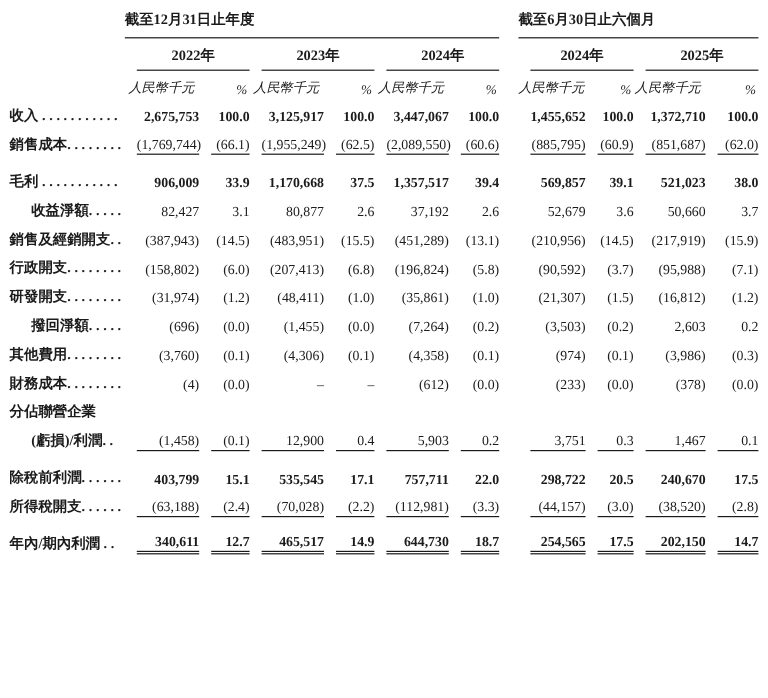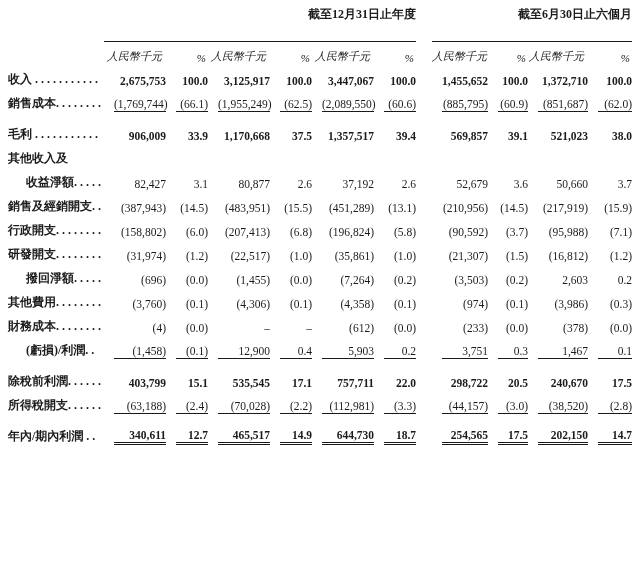--- a/index.html
+++ b/index.html
@@ -8,22 +8,22 @@
     font-family:"Liberation Serif","DejaVu Serif",serif;
     color:#1b1b1b;
   }
   .wrap { padding:6px 0 0 6px; }
   table { border-collapse:collapse; table-layout:fixed; width:626px; }
   td { padding:0; vertical-align:bottom; }
 
   
   .r-group td { height:26px; }
   .grp {
-    text-align:right; font-weight:700; font-size:12px; white-space:nowrap;
-    border-bottom:1.5px solid #1a1a1a; padding-bottom:18px;
+    text-align:left; font-weight:700; font-size:12px; white-space:nowrap;
+    border-bottom:1.5px solid #1a1a1a; padding-bottom:6px;
   }
   .r-years td { height:27px; }
   .yr {
     text-align:center; font-weight:700; font-size:12px; margin-left:10px;
     border-bottom:1px solid #1a1a1a; padding-bottom:3px;
   }
   .r-units td { height:22px; }
   .unit { font-style:italic; font-size:11px; text-align:right; padding-right:4px; white-space:nowrap; }
   .pcth { font-style:italic; font-size:11px; text-align:right; padding-right:2px; }
   .unaud { font-style:italic; font-size:11px; text-align:center; white-space:nowrap; }
@@ -68,20 +68,39 @@
       <tr class="r-group">
         <td></td>
         <td colspan="6">
             <div class="grp">截至12月31日止年度</div>
           </td>
         <td></td>
         <td colspan="4">
             <div class="grp">截至6月30日止六個月</div>
           </td>
       </tr>
+      <tr class="r-years">
+        <td></td>
+        <td colspan="2">
+            <div class="yr">2022年</div>
+          </td>
+        <td colspan="2">
+            <div class="yr">2023年</div>
+          </td>
+        <td colspan="2">
+            <div class="yr">2024年</div>
+          </td>
+        <td></td>
+        <td colspan="2">
+            <div class="yr">2024年</div>
+          </td>
+        <td colspan="2">
+            <div class="yr">2025年</div>
+          </td>
+      </tr>
       <tr class="r-units">
         <td></td>
         <td>
             <div class="unit">人民幣千元</div>
           </td>
         <td>
             <div class="pcth">%</div>
           </td>
         <td>
             <div class="unit">人民幣千元</div>
@@ -207,23 +226,20 @@
             <div class="cell b">39.1</div>
           </td>
           <td>
             <div class="cell b">521,023</div>
           </td>
           <td>
             <div class="cell b">38.0</div>
           </td>
         </tr>
         <tr>
-          <td class="lbl" colspan="12">其他收入及</td>
-        </tr>
-        <tr>
           <td class="lbl ind">收益淨額. . . . . .</td>
           <td>
             <div class="cell">82,427</div>
           </td>
           <td>
             <div class="cell">3.1</div>
           </td>
           <td>
             <div class="cell">80,877</div>
           </td>
@@ -320,21 +336,21 @@
         </tr>
         <tr>
           <td class="lbl">研發開支. . . . . . . .</td>
           <td>
             <div class="cell">(31,974)</div>
           </td>
           <td>
             <div class="cell">(1.2)</div>
           </td>
           <td>
-            <div class="cell">(22,517)</div>
+            <div class="cell">(48,411)</div>
           </td>
           <td>
             <div class="cell">(1.0)</div>
           </td>
           <td>
             <div class="cell">(35,861)</div>
           </td>
           <td>
             <div class="cell">(1.0)</div>
           </td>
@@ -446,20 +462,23 @@
           </td>
           <td>
             <div class="cell">(0.0)</div>
           </td>
           <td>
             <div class="cell">(378)</div>
           </td>
           <td>
             <div class="cell">(0.0)</div>
           </td>
+        </tr>
+        <tr>
+          <td class="lbl" colspan="12">分佔聯營企業</td>
         </tr>
         <tr>
           <td class="lbl ind">(虧損)/利潤. .</td>
           <td>
             <div class="cell r-single">(1,458)</div>
           </td>
           <td>
             <div class="cell r-single">(0.1)</div>
           </td>
           <td>

